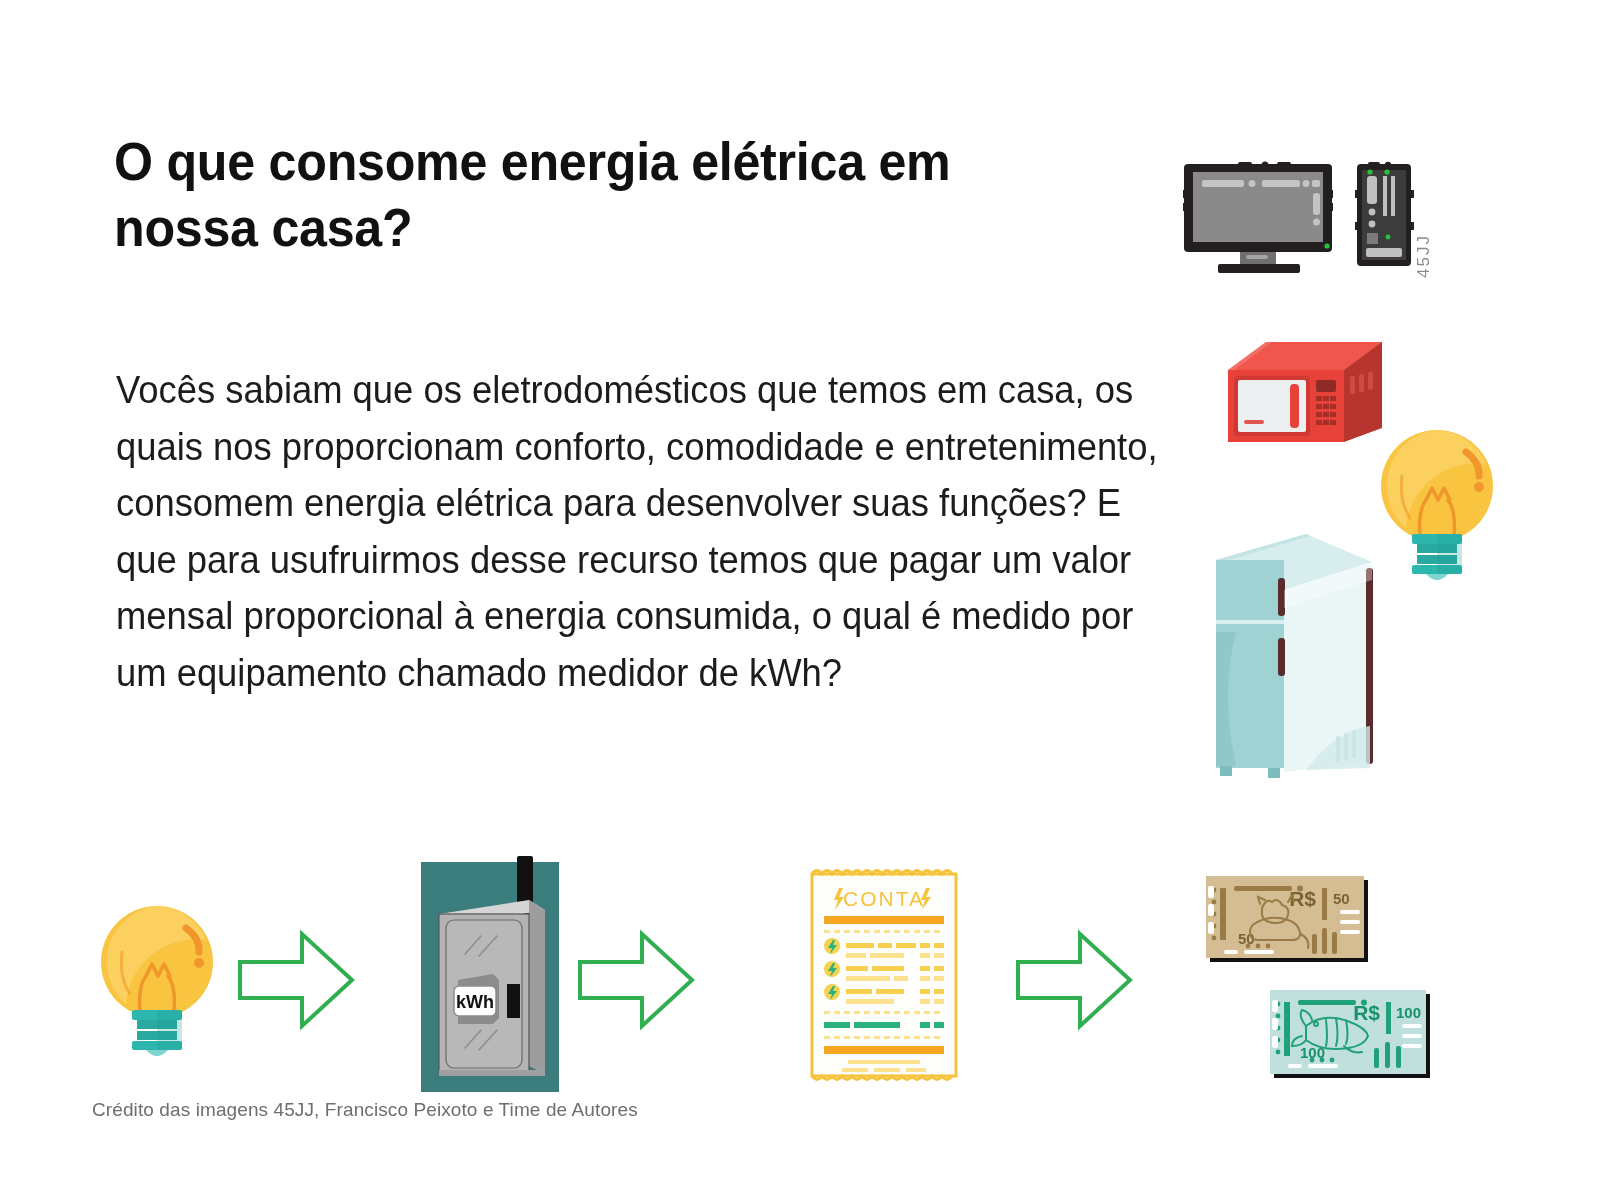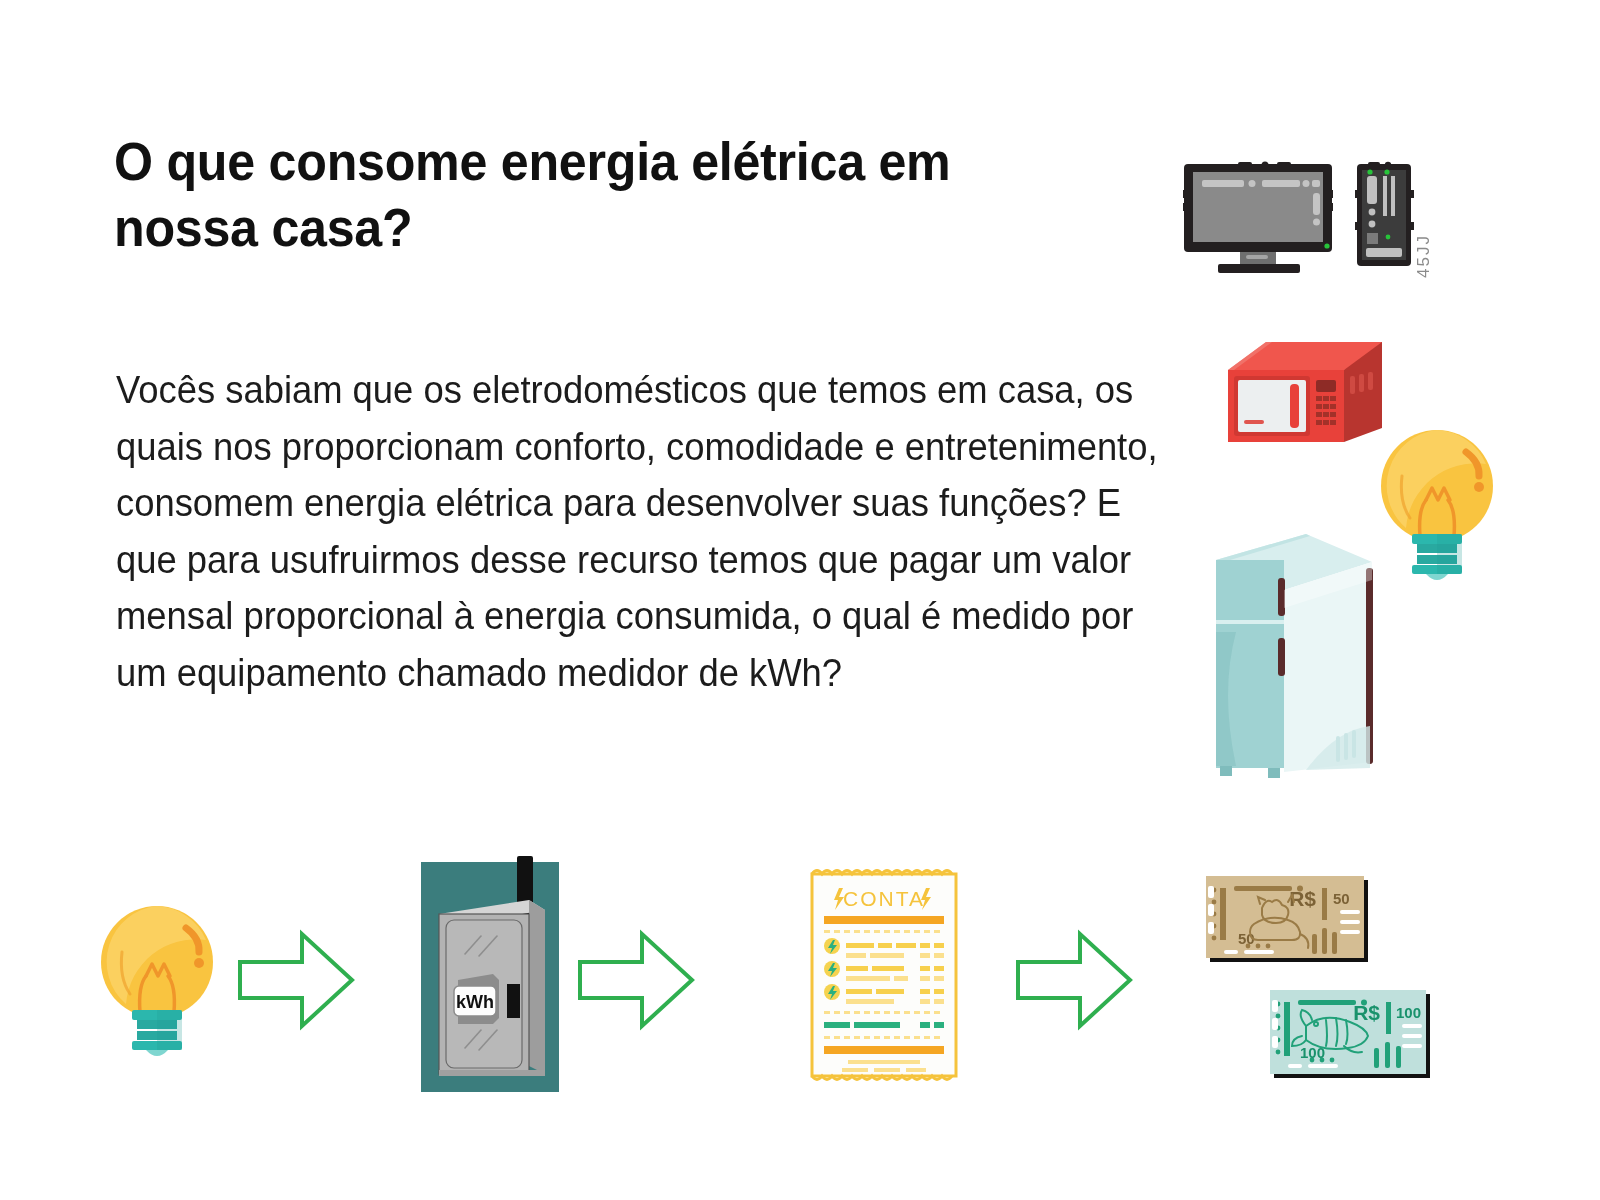--- a/index.html
+++ b/index.html
@@ -97,20 +97,21 @@
 </head>
 <body>
 
 <div class="slide">
 
   <div class="title">O que consome energia elétrica em
 nossa casa?</div>
 
   <div class="body-text">Vocês sabiam que os eletrodomésticos que temos em casa, os quais nos proporcionam conforto, comodidade e entretenimento, consomem energia elétrica para desenvolver suas funções? E que para usufruirmos desse recurso temos que pagar um valor mensal proporcional à energia consumida, o qual é medido por um equipamento chamado medidor de kWh?</div>
 
+  <div class="credit">Crédito das imagens 45JJ, Francisco Peixoto e Time de Autores</div>
 
   <div class="illus" id="art-computer">
     <svg viewBox="0 0 272 115" width="272" height="115">
       <g>
         <rect x="2" y="4" width="148" height="88" rx="4" fill="#231f20"></rect>
         <rect x="11" y="12" width="130" height="70" fill="#8a8a8a"></rect>
         <rect x="20" y="20" width="42" height="7" rx="2" fill="#c4c4c4"></rect>
         <circle cx="70" cy="23.5" r="3.5" fill="#c4c4c4"></circle>
         <rect x="80" y="20" width="38" height="7" rx="2" fill="#c4c4c4"></rect>
         <circle cx="124" cy="23.5" r="3.5" fill="#c4c4c4"></circle>

